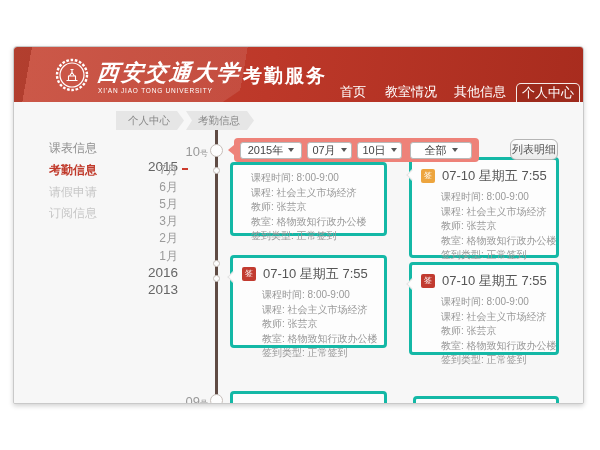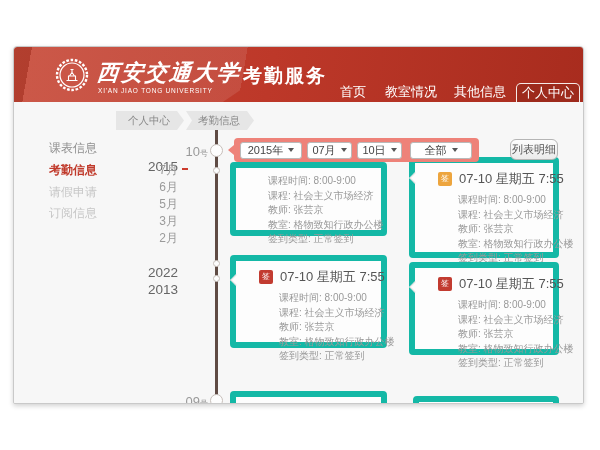--- a/index.html
+++ b/index.html
@@ -60,21 +60,21 @@
   .scale-month { font-size:12px; color:#9a9a9a; }
   .sc-0 { top:57px; } .sc-1 { top:60px; } .sc-2 { top:77px; } .sc-3 { top:94px; } .sc-4 { top:111px; }
   .sc-5 { top:128px; } .sc-6 { top:146px; } .sc-7 { top:163px; } .sc-8 { top:180px; }
   .month-tick { position:absolute; left:168px; top:66px; width:6px; height:2px; background:#cc3b2d; }
 
   .day-marker { position:absolute; width:40px; text-align:right; font-size:13px; color:#999; cursor:pointer; white-space:nowrap; }
   .day-marker .suffix { font-size:8px; }
   .dm-0 { left:154px; top:42px; } .dm-1 { left:154px; top:292px; }
 
   
-  .card { position:absolute; background:#fdfdfd; border:6px solid #14b8a6; border-radius:4px; z-index:4;padding-left:14px; }
+  .card { position:absolute; background:#fdfdfd; border:3px solid #14b8a6; border-radius:4px; z-index:4; }
   .card .tail { position:absolute; left:-4.5px; width:8px; height:8px; background:#fdfdfd;
                 border-left:1px solid #e2e2e2; border-bottom:1px solid #e2e2e2; transform:rotate(45deg); }
   .card .hdr { display:flex; align-items:center; gap:7px; padding:7px 10px 3px 9px; }
   .stamp { width:14px; height:14px; border-radius:2px; color:#fff; font-size:8px; line-height:14px; text-align:center; flex:0 0 auto; }
   .card .date { font-size:13px; color:#555; white-space:nowrap; }
   .card .body { padding:2px 8px 4px 29px; }
   .card .frow { font-size:10px; color:#999; line-height:14.6px; white-space:nowrap; }
   .card-0 { left:216px; top:60px; width:157px; height:74px; }
   .card-0 .body { padding:6px 8px 4px 18px; }
   .card-1 { left:395px; top:55px; width:150px; height:101px; }
@@ -132,21 +132,22 @@
         <div class="crumb first">个人中心</div>
         <div class="crumb">考勤信息</div>
       </div>
 
       <div class="scale-item scale-year sc-0">2015</div>
       <div class="scale-item scale-month sc-1">7月</div>
       <div class="scale-item scale-month sc-2">6月</div>
       <div class="scale-item scale-month sc-3">5月</div>
       <div class="scale-item scale-month sc-4">3月</div>
       <div class="scale-item scale-month sc-5">2月</div>
-      <div class="scale-item scale-year sc-7">2022</div>
+      <div class="scale-item scale-month sc-6">1月</div>
+      <div class="scale-item scale-year sc-7">2016</div>
       <div class="scale-item scale-year sc-8">2013</div>
       <div class="month-tick"></div>
 
       <div class="day-marker dm-0"><span>10</span><span class="suffix">号</span></div>
       <div class="day-marker dm-1"><span>09</span><span class="suffix">号</span></div>
 
       <div class="tl-line"></div>
       <div class="tl-node node-big nb-0"></div>
       <div class="tl-node node-small ns-0"></div>
       <div class="tl-node node-small ns-1"></div>

